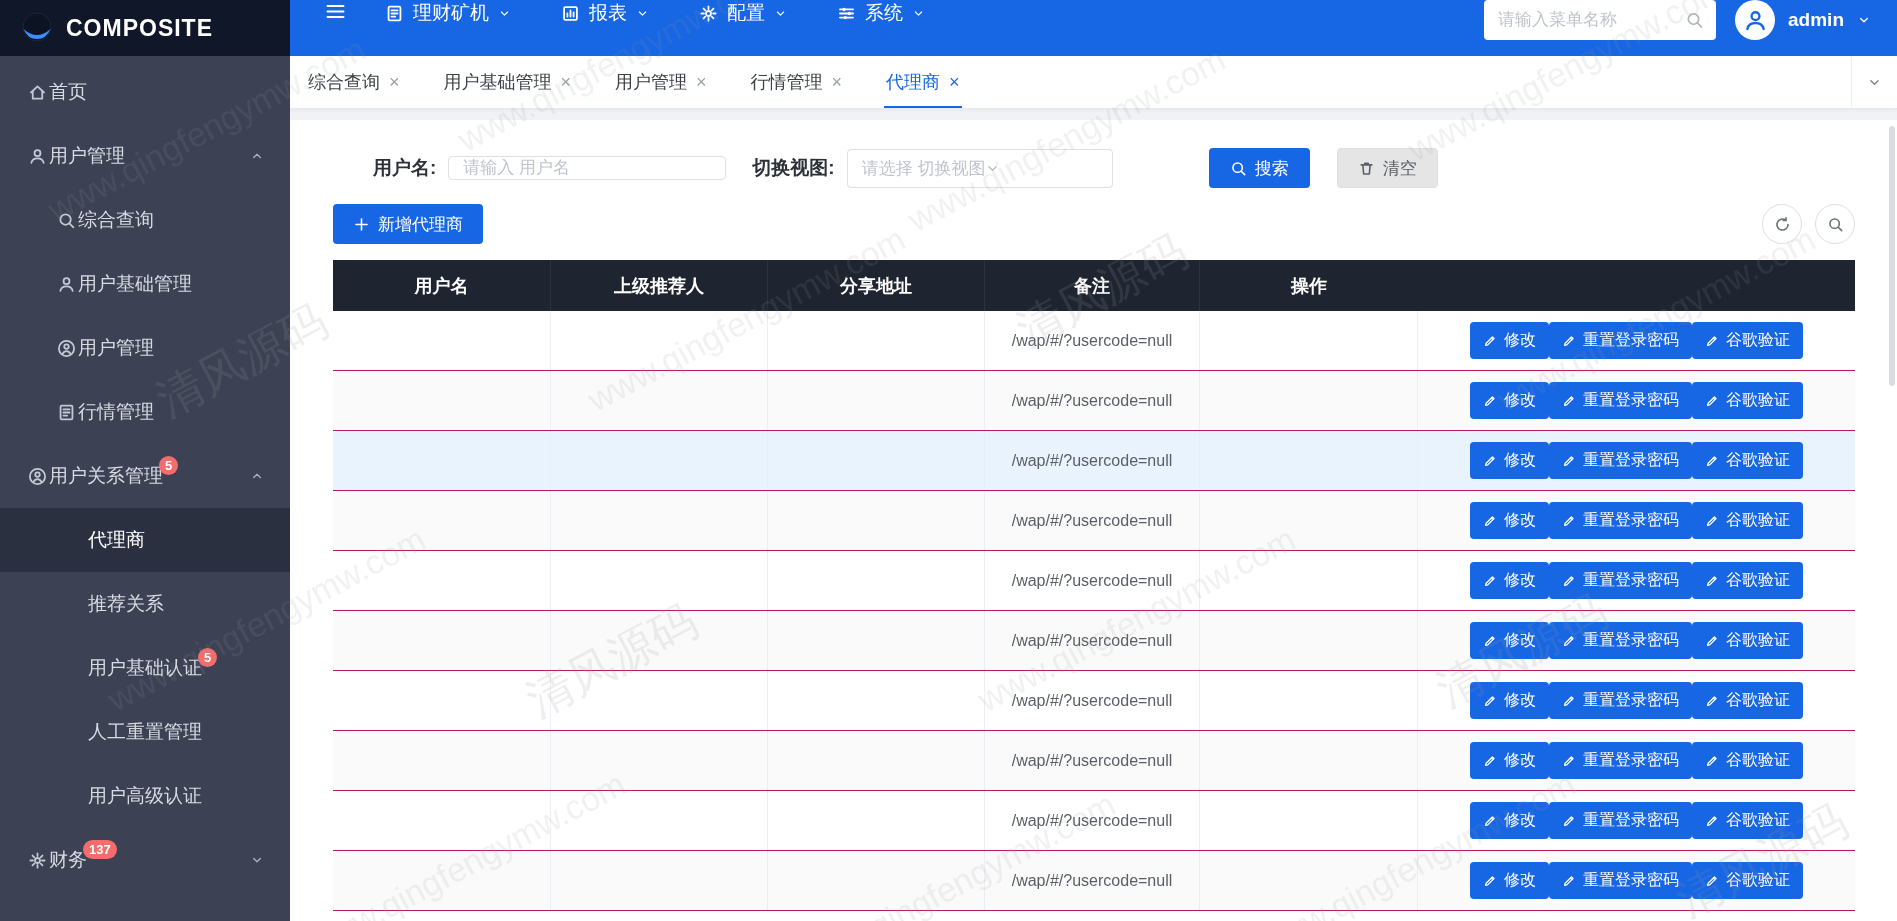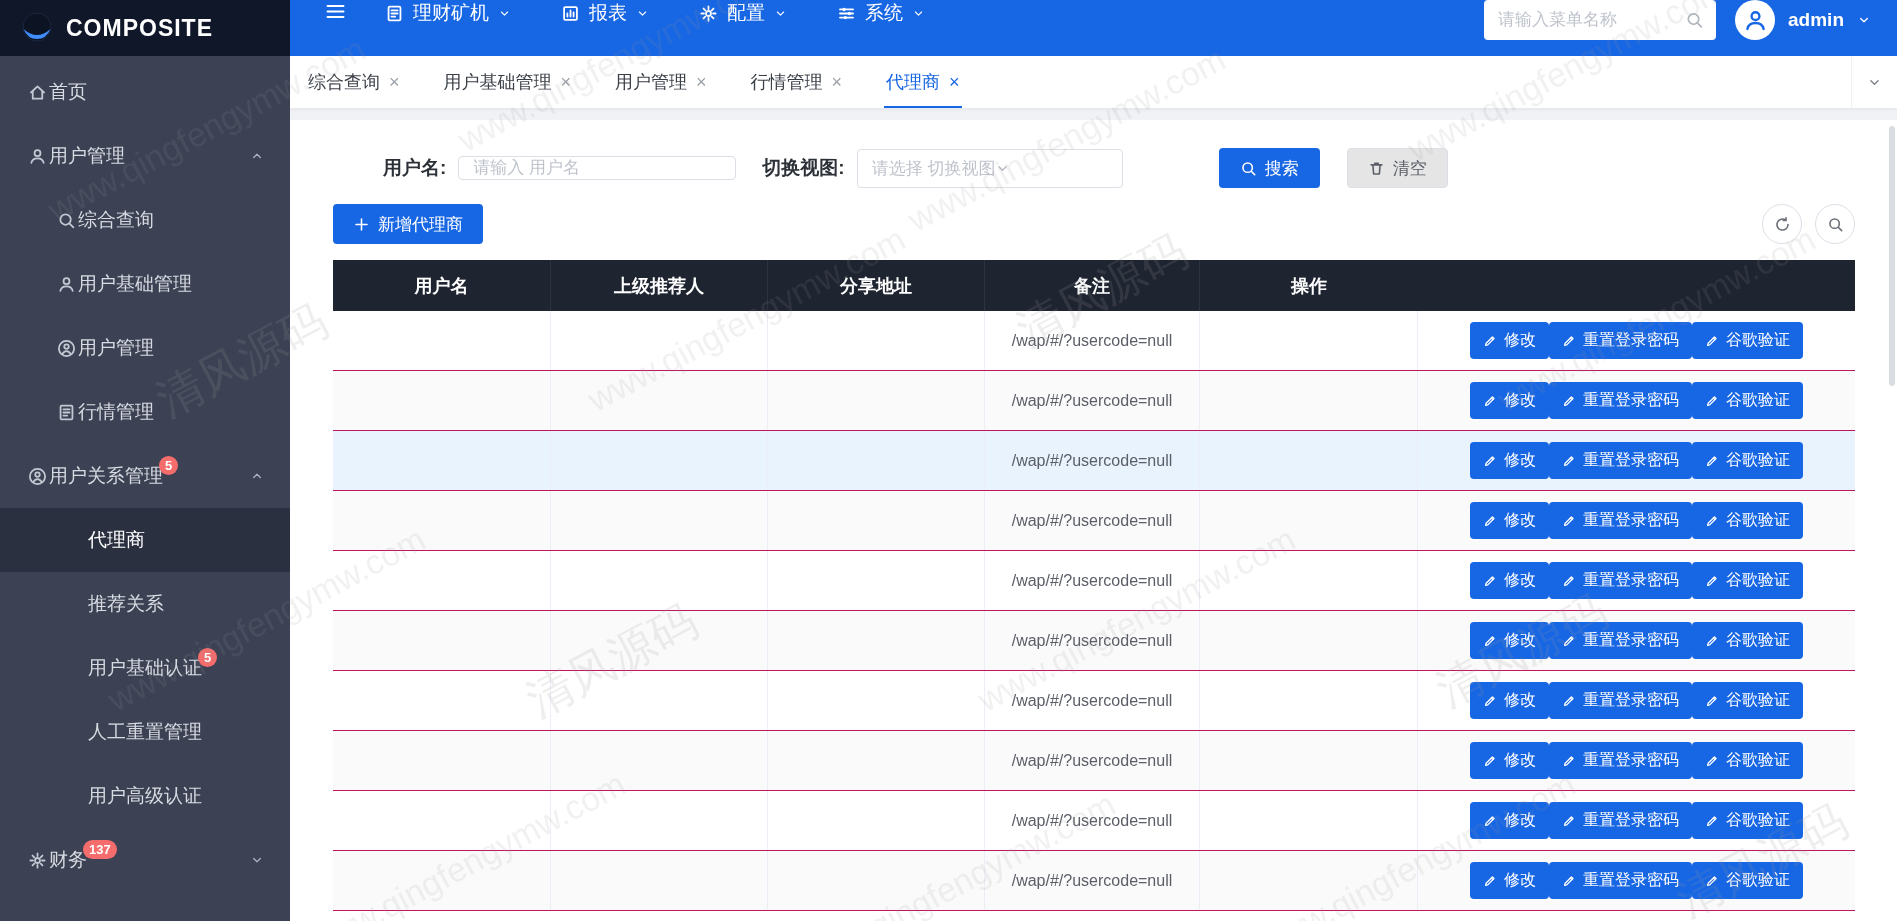--- a/index.html
+++ b/index.html
@@ -46,21 +46,21 @@
   .tab .tab-close { font-size:18px; color:#9aa0a8; cursor:pointer; }
   .tab.active { color:#1766e3; }
   .tab.active .tab-close { color:#1766e3; }
   .tab.active::after { content:""; position:absolute; left:-2px; right:-2px; bottom:0; height:2px; background:#1766e3; }
   .tab-more { position:absolute; right:0; top:0; bottom:0; width:46px; background:#fff; border:none; border-left:1px solid #eef0f3; color:#7a8088; font-size:15px; cursor:pointer; display:flex; align-items:center; justify-content:center; }
 
   
   .content { flex:1; padding-top:11px; background:#f0f2f5; min-width:0; }
   .panel { background:#fff; height:801px; padding:28px 42px 0 43px; overflow:hidden; }
 
-  .filters { display:flex; align-items:center; margin-left:50px; }
+  .filters { display:flex; align-items:center; margin-left:40px; }
   .f-label { font-size:19px; color:#2c3138; font-weight:bold; white-space:nowrap; }
   .f-input { width:278px; height:24px; border:1px solid #dcdfe6; border-radius:4px; padding:0 14px; font-size:17px; color:#606266; margin-left:12px; outline:none; font-family:inherit; }
   .f-input::placeholder { color:#bfc4cc; }
   .lbl2 { margin-left:26px; }
   .f-select { width:266px; height:39px; border:1px solid #dcdfe6; border-radius:4px; display:flex; align-items:center; justify-content:flex-start; padding:0 12px 0 14px; margin-left:12px; cursor:pointer; background:#fff; }
   .sel-ph { font-size:17px; color:#bfc4cc; }
   .sel-caret { color:#b4b9c2; font-size:15px; }
 
   .btn { display:inline-flex; align-items:center; justify-content:center; gap:8px; height:40px; border-radius:4px; font-size:17px; cursor:pointer; border:1px solid transparent; font-family:inherit; white-space:nowrap; }
   .btn.primary { background:#1766e3; color:#fff; }

